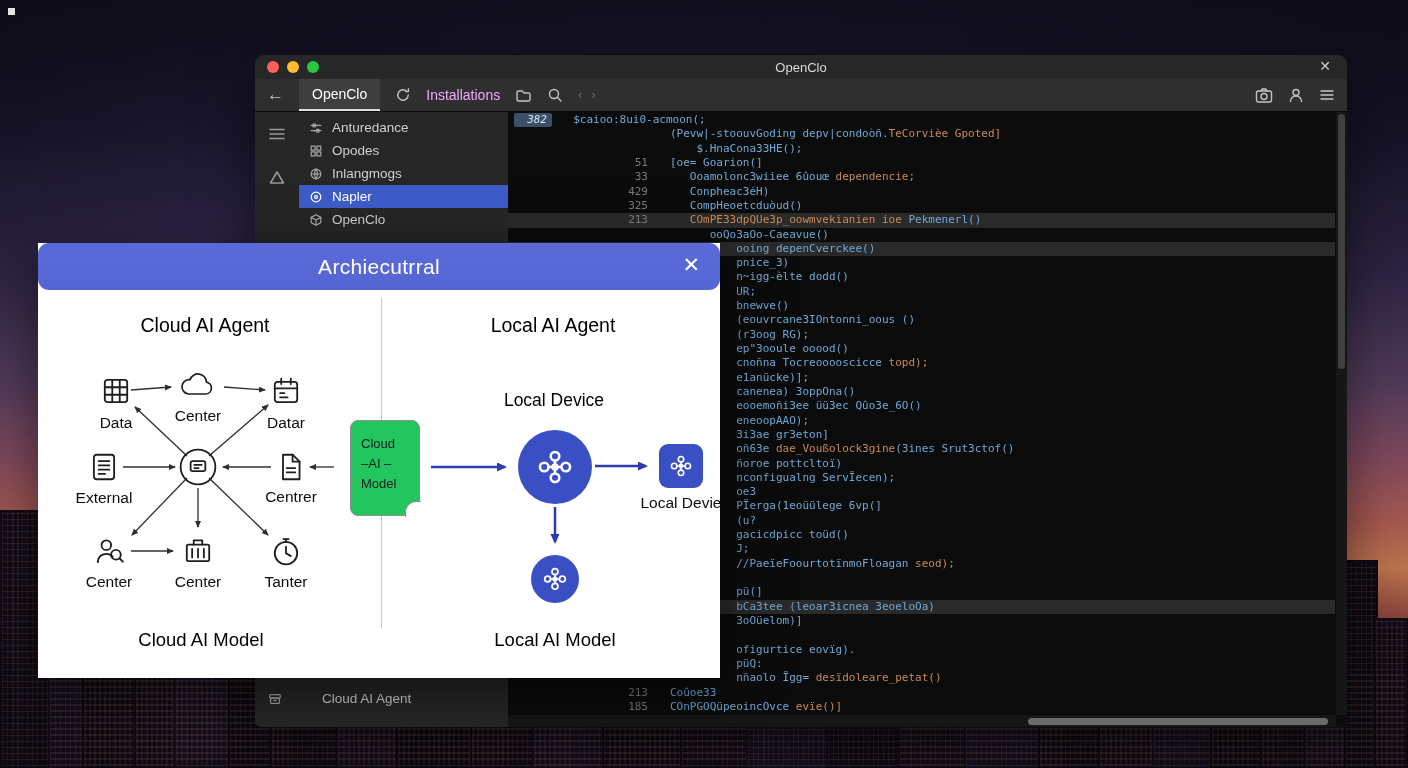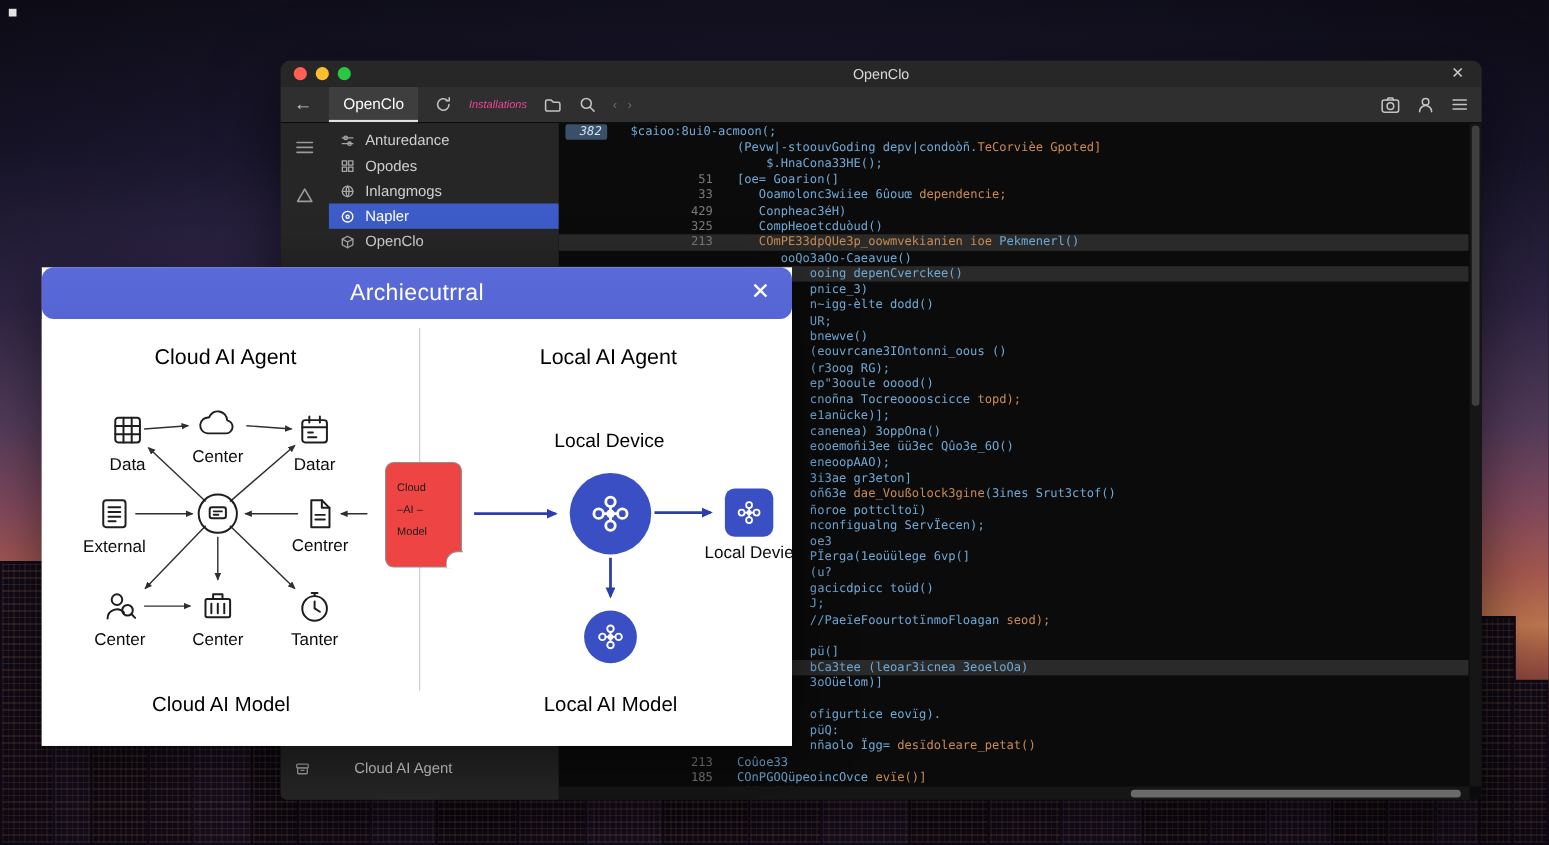--- a/index.html
+++ b/index.html
@@ -33,21 +33,21 @@
   .light.green{background:var(--traffic-green);}
   .win-title{position:absolute;left:50%;transform:translateX(-50%);color:#dadada;font-size:13px;}
   .win-close{position:absolute;right:10px;top:2px;background:none;border:none;color:#c9c9c9;
     font-size:14px;cursor:pointer;font-family:inherit;}
 
   .toolbar{height:32px;background:#2f2f2f;border-bottom:1px solid #0a0a0a;
     display:flex;align-items:center;padding:0 12px;gap:15px;}
   .tb-back{color:#c9c9c9;font-size:17px;cursor:pointer;}
   .tb-tab{height:100%;display:flex;align-items:center;padding:0 13px;background:#3e3e3e;
     color:#fff;font-size:14px;border-bottom:2px solid #e0e0e0;box-sizing:border-box;cursor:pointer;}
-  .tb-text{color:#ec4899;font-size:10px;cursor:pointer;font-style:italic;}
+  .tb-text{color:#f0abfc;font-size:14px;cursor:pointer;}
   .tb-ico{display:inline-flex;cursor:pointer;}
   .tb-ico svg{stroke:#c3c3c3;fill:none;stroke-width:1.4;stroke-linecap:round;stroke-linejoin:round;}
   .tb-dim{color:#6e6e6e;font-size:12px;letter-spacing:3px;}
   .tb-spacer{flex:1;}
 
   .main{display:flex;height:616px;}
 
   
   .sidebar{flex:0 0 253px;background:#262626;position:relative;}
   .rail{position:absolute;left:0;top:0;width:44px;display:flex;flex-direction:column;
@@ -94,22 +94,22 @@
 
   .arrows{position:absolute;inset:0;pointer-events:none;}
   .dg-heading{position:absolute;transform:translateX(-50%);font-size:19.5px;color:#000;white-space:nowrap;}
   .dg-sub{position:absolute;transform:translateX(-50%);font-size:17.5px;color:#000;white-space:nowrap;}
   .dg-footer{position:absolute;transform:translateX(-50%);font-size:18.5px;color:#000;white-space:nowrap;margin-top:17px;}
   .dgl{position:absolute;transform:translateX(-50%);font-size:15.5px;color:#0c0c0c;white-space:nowrap;}
   .dgi{position:absolute;transform:translate(-50%,-50%);display:inline-flex;}
   .dgi svg{stroke:#1e1e1e;fill:none;stroke-width:1.7;stroke-linecap:round;stroke-linejoin:round;}
   .divider{position:absolute;width:1px;background:#c9c9c9;}
   .model-box{position:absolute;left:312px;top:130px;width:70px;height:96px;border:1.5px solid #8f8f8f;
-    border-radius:8px;box-sizing:border-box;font-size:10px;line-height:20px;color:#1c1c1c;
-    padding:13px 0 0 10px;background:#ef4444;}
+    border-radius:8px;box-sizing:border-box;font-size:13px;line-height:20px;color:#1c1c1c;
+    padding:13px 0 0 10px;background:#22c55e;}
   .model-box::after{content:'';position:absolute;right:-2px;bottom:-2px;width:15px;height:15px;
     background:#fff;border-left:1.5px solid #8f8f8f;border-top:1.5px solid #8f8f8f;
     border-top-left-radius:11px;}
   .blue-circle{position:absolute;transform:translate(-50%,-50%);border-radius:50%;
     background:var(--accent-blue);display:flex;align-items:center;justify-content:center;}
   .blue-circle.big{width:74px;height:74px;}
   .blue-circle.small{width:48px;height:48px;}
   .blue-square{position:absolute;transform:translate(-50%,-50%);width:44px;height:44px;border-radius:9px;
     background:var(--accent-blue);display:flex;align-items:center;justify-content:center;}
   .cluster svg{stroke:#fff;fill:none;stroke-width:2;stroke-linecap:round;}

